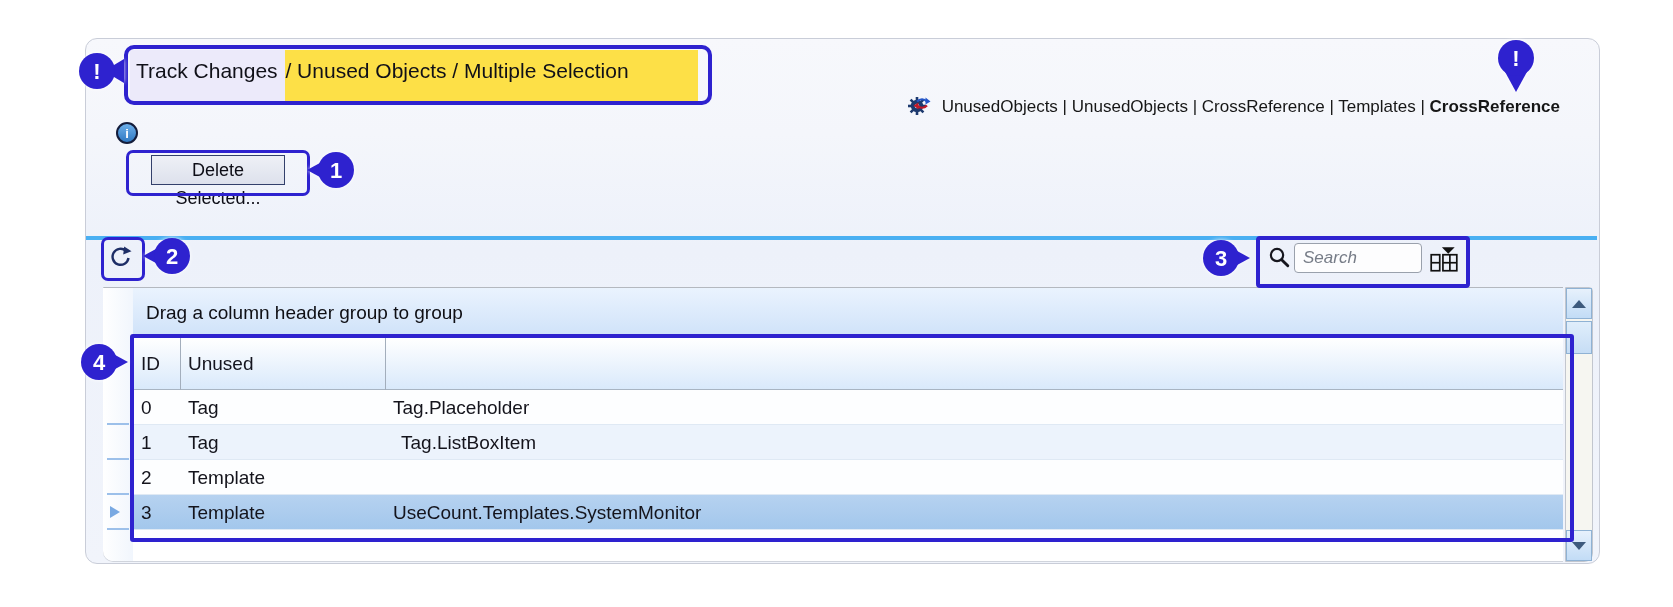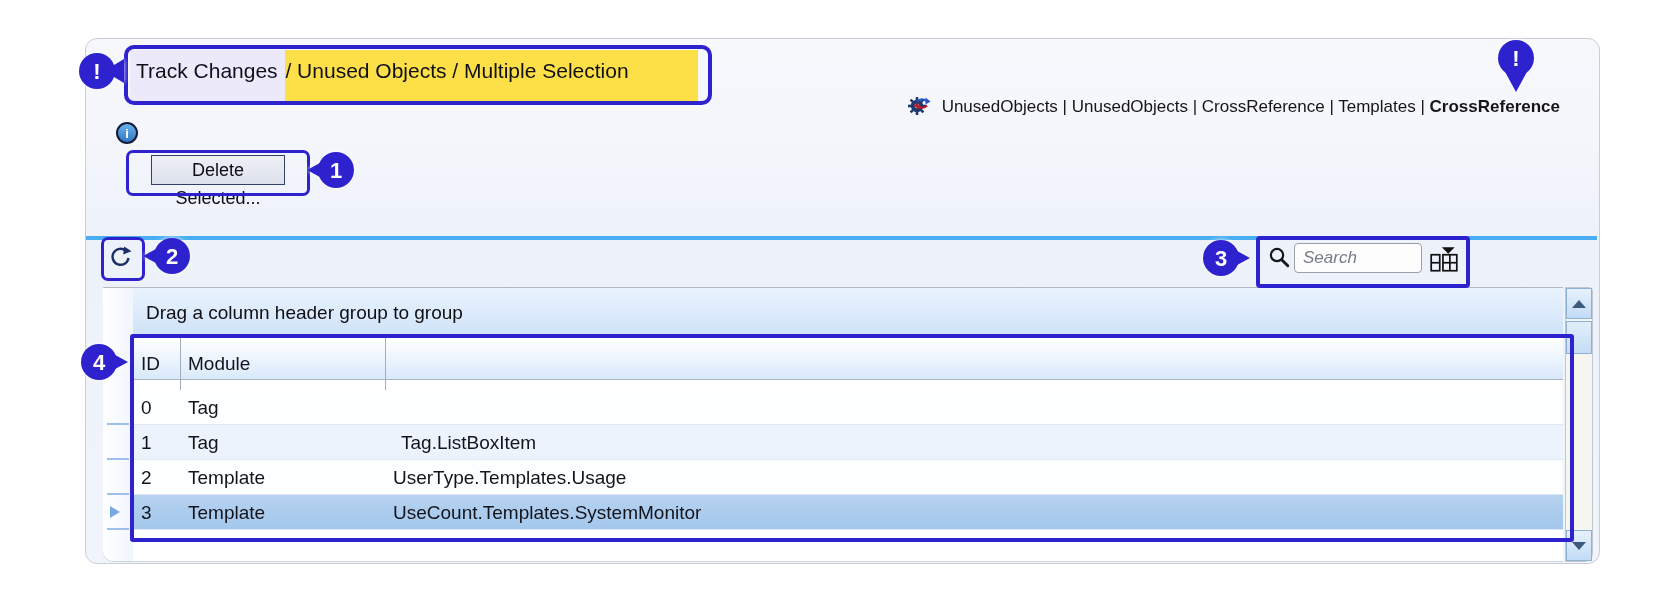--- a/index.html
+++ b/index.html
@@ -44,21 +44,21 @@
   
   .grid-bg{left:103px;top:287px;width:1460px;height:275px;background:#ffffff;border-left:1px solid #d0d4dc;
            border-bottom:1px solid #d0d4dc;border-top:1px solid #b4b8bf;border-bottom-left-radius:10px;box-sizing:border-box;}
   .ind-panel{left:103px;top:288px;width:30px;height:273px;background:linear-gradient(90deg,#ffffff,#f1f6fd);
              border-bottom-left-radius:10px;}
   .ind-dash{width:22px;height:2px;background:#9cc0ea;left:107px;}
   .row-arrow{left:110px;top:506px;width:0;height:0;border-left:10px solid #79a9e2;
              border-top:6px solid transparent;border-bottom:6px solid transparent;}
   .band{left:133px;top:288px;width:1430px;height:49px;background:linear-gradient(180deg,#eaf3fe,#cfe2f9);
         font-size:19px;line-height:49px;color:#0f0f14;padding-left:13px;box-sizing:border-box;}
-  .ghead{left:133px;top:338px;width:1430px;height:42px;background:linear-gradient(180deg,#ffffff,#d9e9fb);
+  .ghead{left:133px;top:338px;width:1430px;height:52px;background:linear-gradient(180deg,#ffffff,#d9e9fb);
          border-bottom:1px solid #a8b4c2;box-sizing:border-box;}
   .hcell{position:absolute;top:0;height:52px;line-height:52px;font-size:19px;color:#14141e;}
   .colsep{top:338px;width:1px;height:192px;background:#a3aebc;}
   .grow{left:133px;width:1430px;height:35px;font-size:19px;line-height:35px;border-bottom:1px solid #dfe9f4;box-sizing:border-box;}
   .grow .cell{position:absolute;top:0;height:35px;}
   .row-a{background:#fdfeff;}
   .row-b{background:#ecf3fc;}
   .row-sel{background:linear-gradient(180deg,#b6d2f0,#a3c7ec);}
 
   
@@ -148,38 +148,38 @@
   <div class="abs ind-dash" style="top:458px;"></div>
   <div class="abs ind-dash" style="top:493px;"></div>
   <div class="abs ind-dash" style="top:528px;"></div>
 
   <div class="abs band">
     <span>Drag a column header group to group</span>
   </div>
 
   <div class="abs ghead">
     <div class="hcell" style="left:8px;">ID</div>
-    <div class="hcell" style="left:55px;">Module</div>
+    <div class="hcell" style="left:55px;">Unused</div>
   </div>
   <div class="abs colsep" style="left:180px;"></div>
   <div class="abs colsep" style="left:385px;"></div>
 
   <div class="abs grow row-a" style="top:390px;">
     <div class="cell" style="left:8px;">0</div>
     <div class="cell" style="left:55px;">Tag</div>
+    <div class="cell" style="left:260px;">Tag.Placeholder</div>
   </div>
   <div class="abs grow row-b" style="top:425px;">
     <div class="cell" style="left:8px;">1</div>
     <div class="cell" style="left:55px;">Tag</div>
     <div class="cell" style="left:268px;">Tag.ListBoxItem</div>
   </div>
   <div class="abs grow row-a" style="top:460px;">
     <div class="cell" style="left:8px;">2</div>
     <div class="cell" style="left:55px;">Template</div>
-    <div class="cell" style="left:260px;">UserType.Templates.Usage</div>
   </div>
   <div class="abs grow row-sel" style="top:495px;">
     <div class="cell" style="left:8px;">3</div>
     <div class="cell" style="left:55px;">Template</div>
     <div class="cell" style="left:260px;">UseCount.Templates.SystemMonitor</div>
   </div>
   <div class="abs row-arrow"></div>
 
   <div class="abs sbar">
     <div class="sbtn" style="top:0;">

